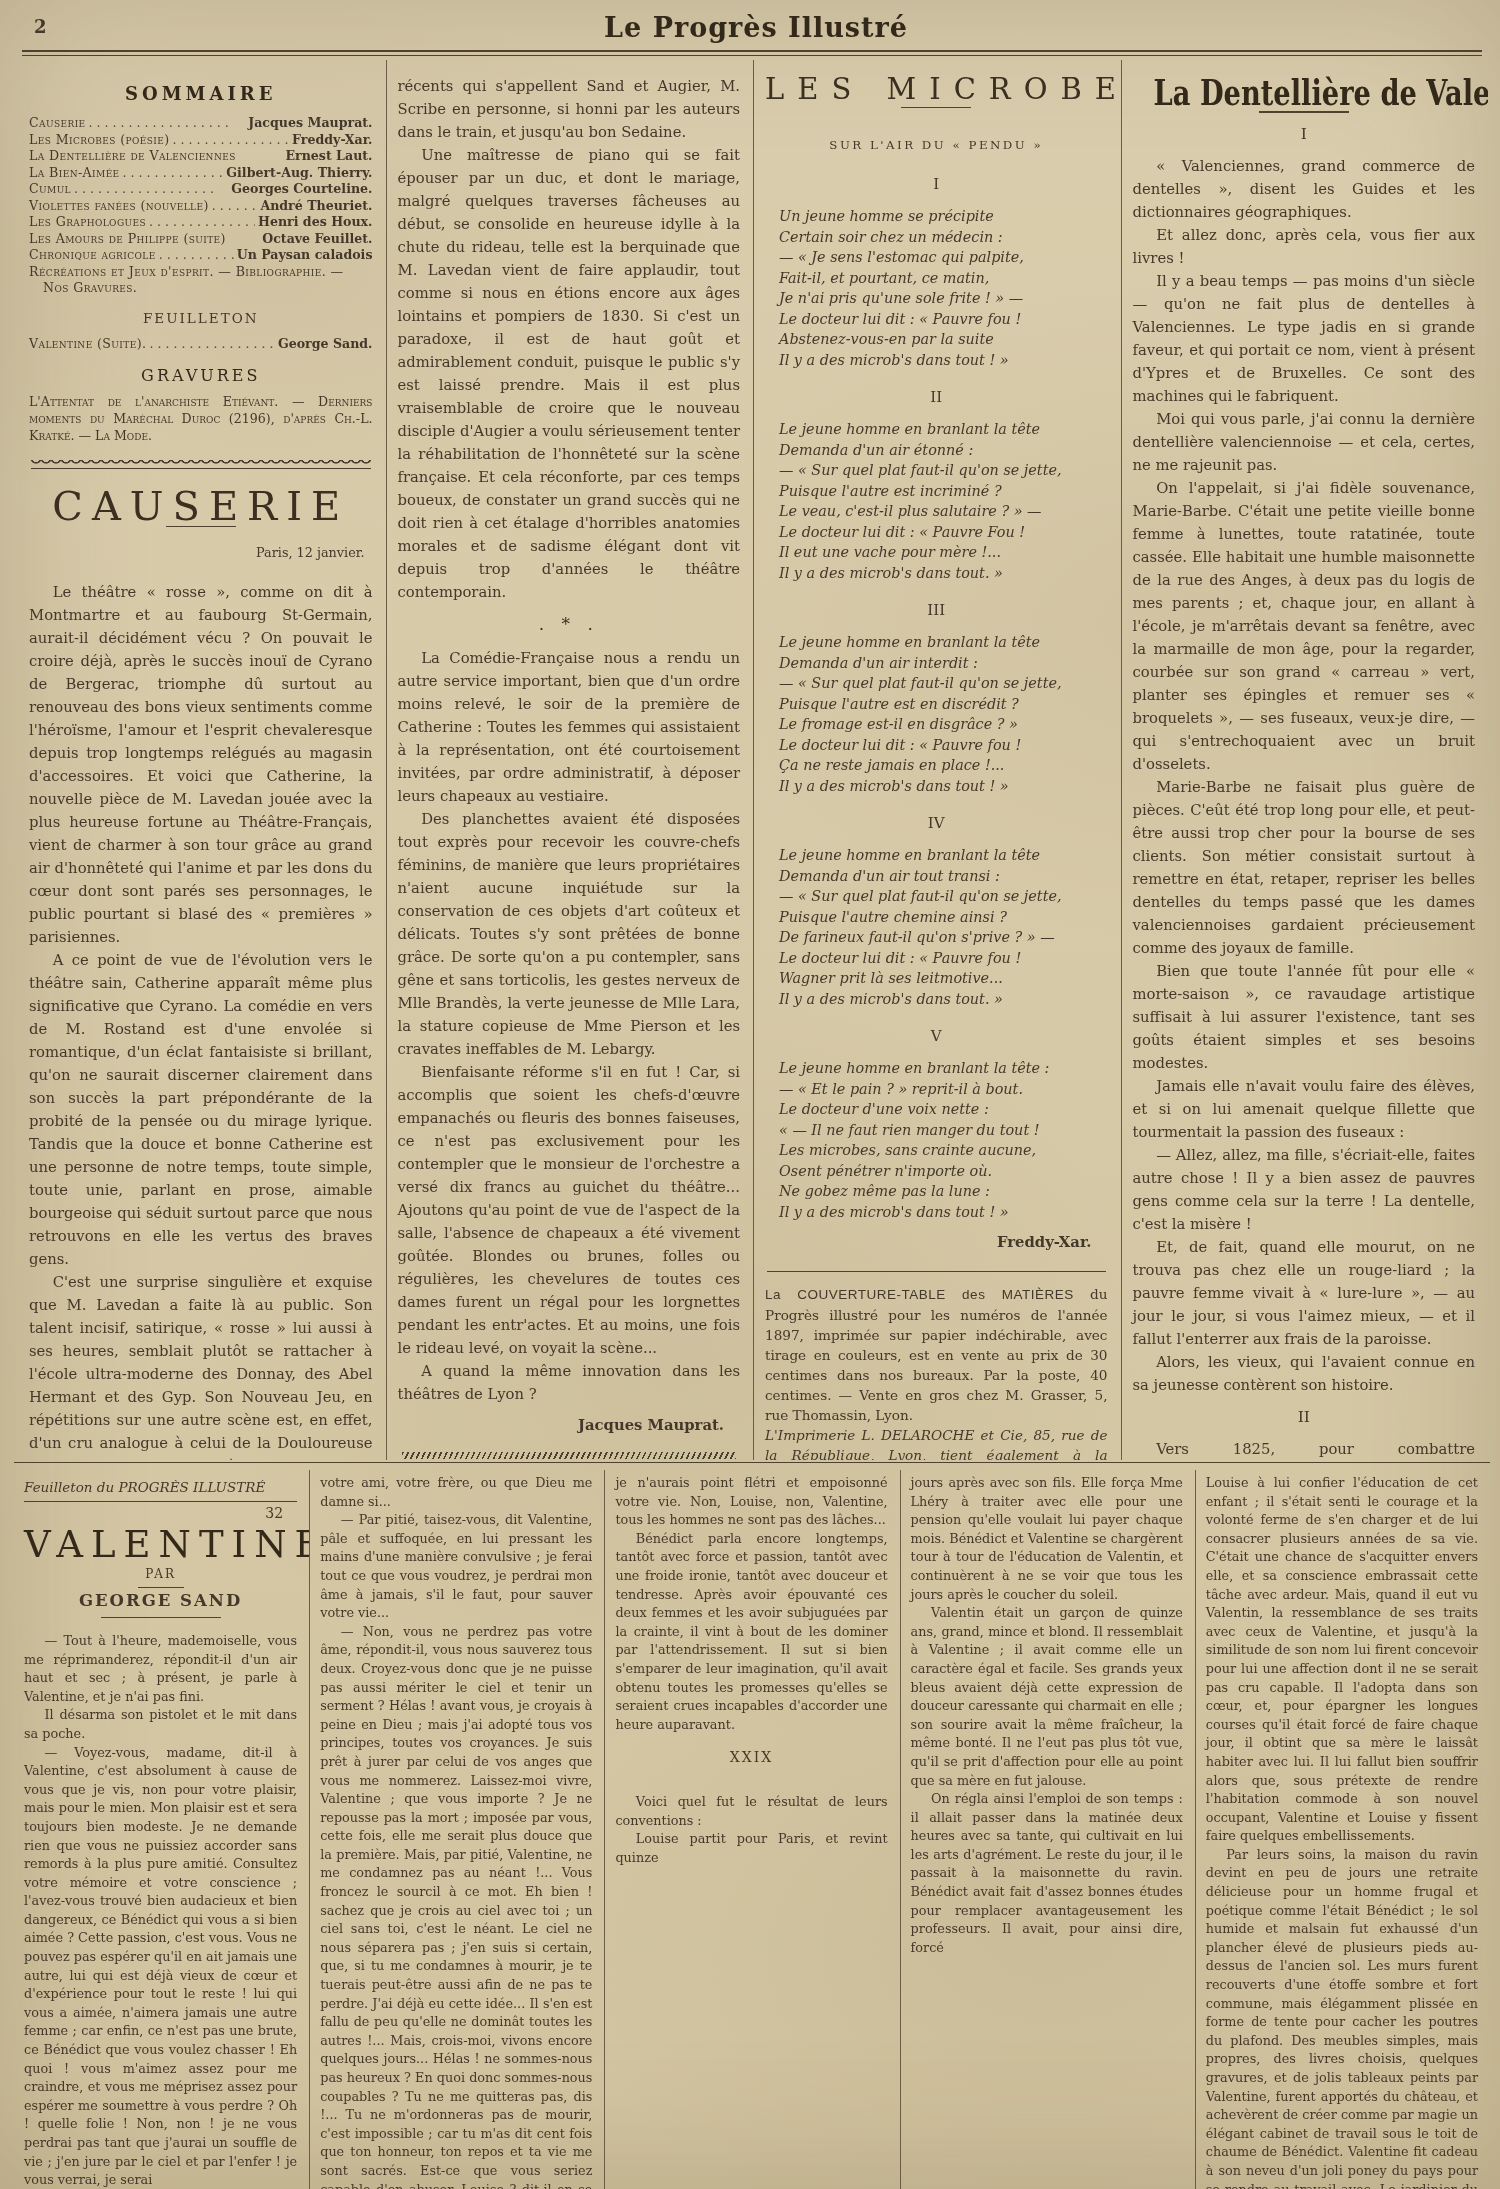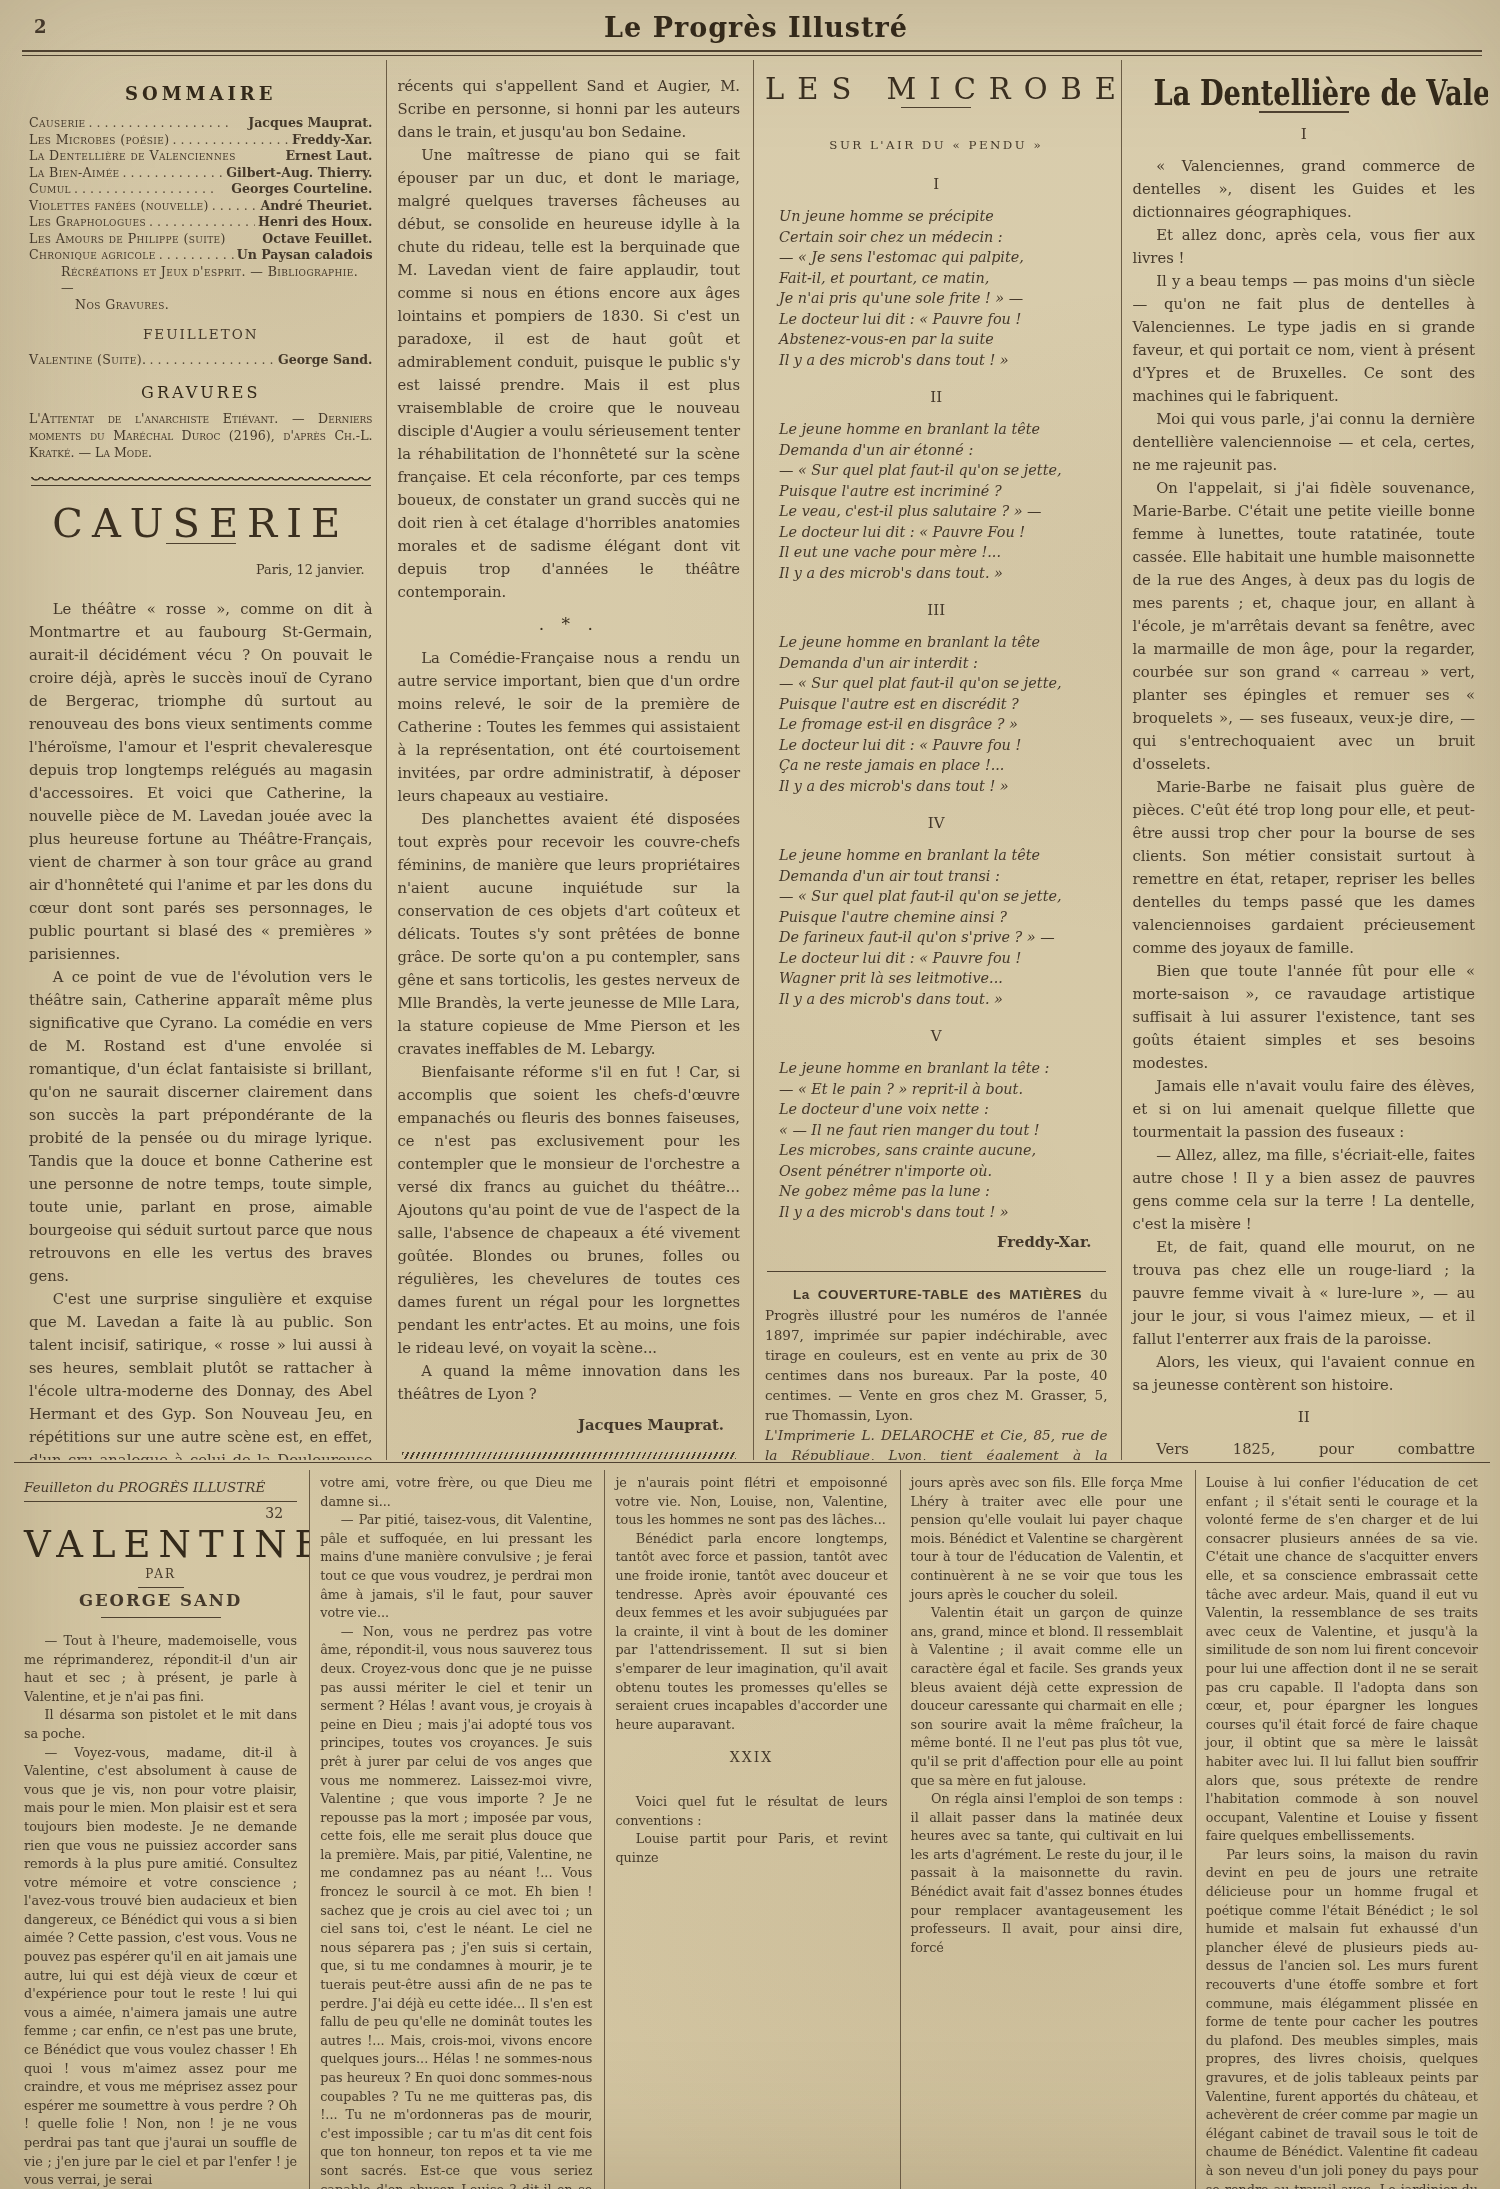--- a/index.html
+++ b/index.html
@@ -26,32 +26,32 @@
   .top-section{position:absolute;top:60px;left:18px;right:12px;height:1400px;
     display:grid;grid-template-columns:repeat(4,1fr);}
   .tcol{overflow:hidden;padding:0 13px 0 11px;font-size:14.8px;line-height:23px;}
   .tcol + .tcol{border-left:1px solid #6b5c45;}
   p.paragraph{margin:0;text-indent:1.6em;text-align:justify;}
   p.noind{text-indent:0;}
   .stars{text-align:center;font-size:17px;letter-spacing:6px;margin:10px 0;color:#3a2f20;}
   .sig{text-align:right;font-weight:bold;padding-right:16px;margin:8px 0 4px;}
   .hatch{height:7px;margin:16px 4px 12px;
     background:repeating-linear-gradient(115deg,#4a3f2e 0 1.6px,transparent 1.6px 5px);}
-  .adlead{font-weight:bold;font-family:"Liberation Sans","DejaVu Sans",sans-serif;font-size:13.5px;letter-spacing:.5px;margin-left:28px;}
+  .adlead{font-weight:normal;font-family:"Liberation Sans","DejaVu Sans",sans-serif;font-size:13.5px;letter-spacing:.5px;}
   .adp{font-size:13.6px;line-height:20px;}
   
   .sommaire-title{text-align:center;font-weight:bold;font-size:18px;letter-spacing:4px;margin:22px 0 10px;color:#33291a;}
   .toc{font-size:12.6px;line-height:16.5px;}
   .toc-row{display:flex;align-items:baseline;}
   .toc-label{font-variant:small-caps;letter-spacing:.4px;white-space:nowrap;}
   .leader{flex:1;overflow:hidden;white-space:nowrap;margin:0 3px;color:#5a4c38;}
   .leader::after{content:" .  .  .  .  .  .  .  .  .  .  .  .  .  .  .  .  .  .";}
   .toc-row.nodots .leader::after{content:"";}
   .toc-author{font-weight:bold;white-space:nowrap;}
-  .toc-extra{font-variant:small-caps;letter-spacing:.4px;margin-left:32px;}
+  .toc-extra{font-variant:small-caps;letter-spacing:.4px;}
   .toc-extra.ind{padding-left:14px;}
   .mini-head{text-align:center;font-size:13.5px;letter-spacing:2px;margin:10px 0 6px;}
   .gravures-head{text-align:center;font-size:16px;letter-spacing:3px;margin:12px 0 6px;color:#33291a;}
   .gravures-text{font-size:12.6px;line-height:17px;text-align:justify;font-variant:small-caps;}
   .wave{height:6px;margin:16px 2px 0;
     background:radial-gradient(circle at 5px -2px, transparent 4px, #4a3f2e 4px, #4a3f2e 5.2px, transparent 6px) repeat-x;
     background-size:10px 6px;}
   .wave-line{border-top:1px solid #4a3f2e;margin:2px 2px 0;}
   
   .causerie-title{text-align:center;font-size:40px;letter-spacing:9px;margin:26px 0 8px;color:#3a2f20;}

